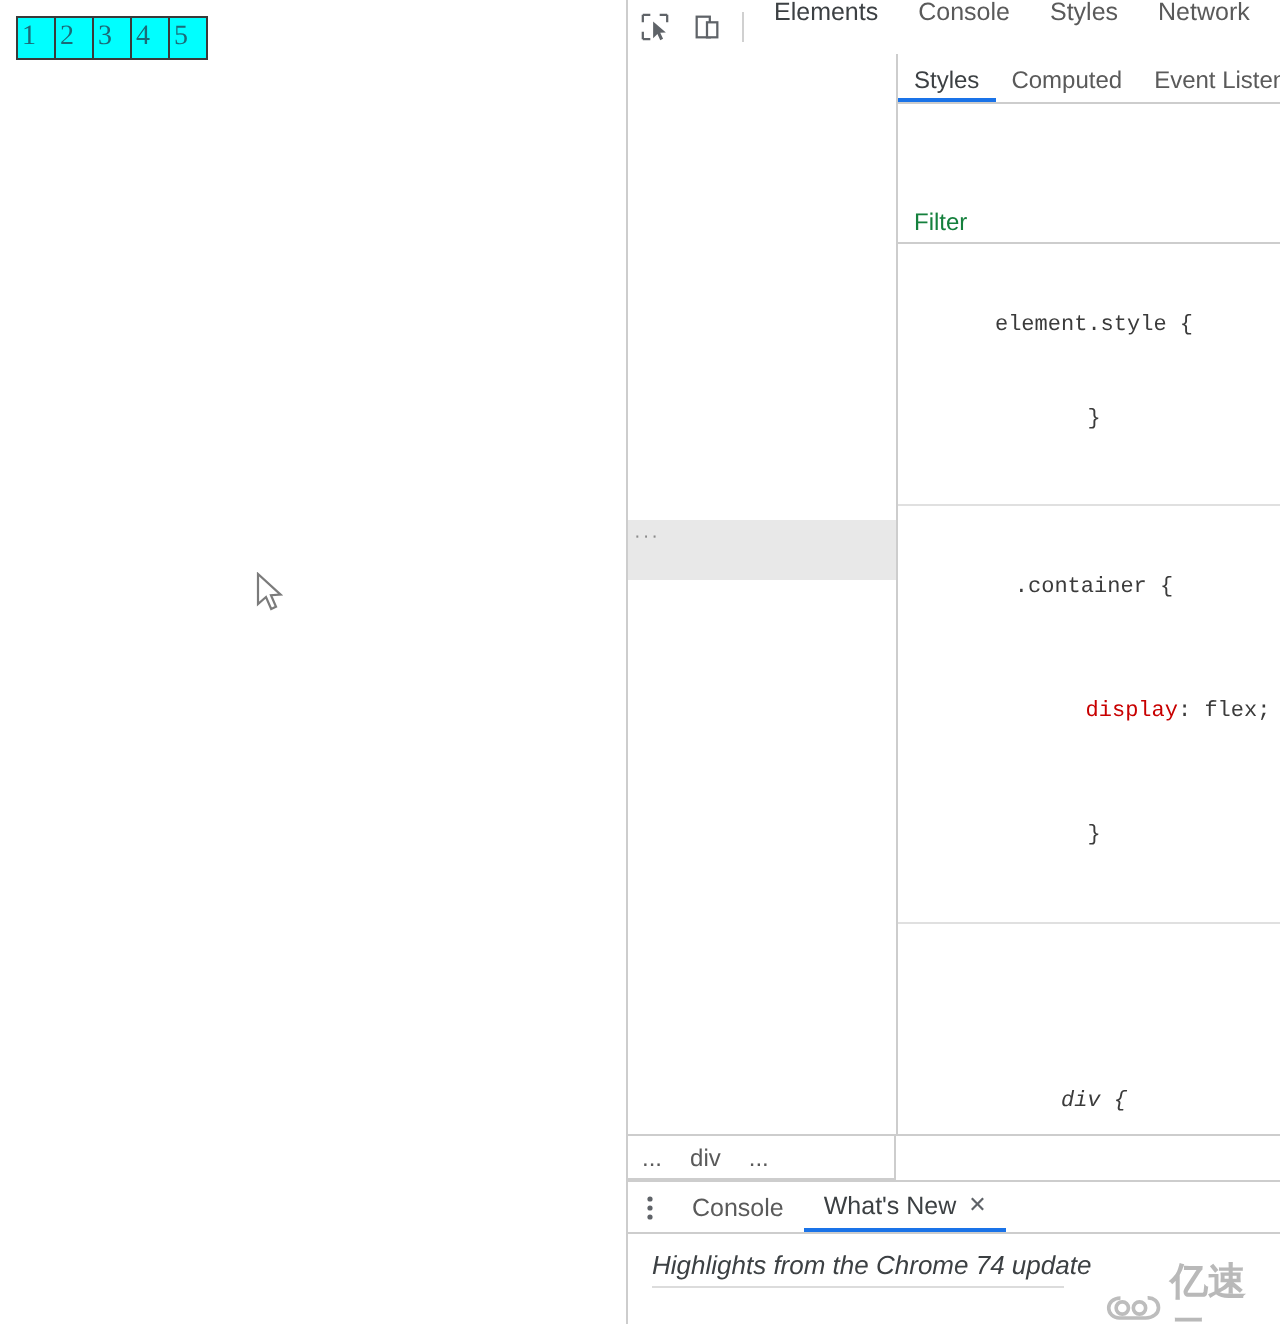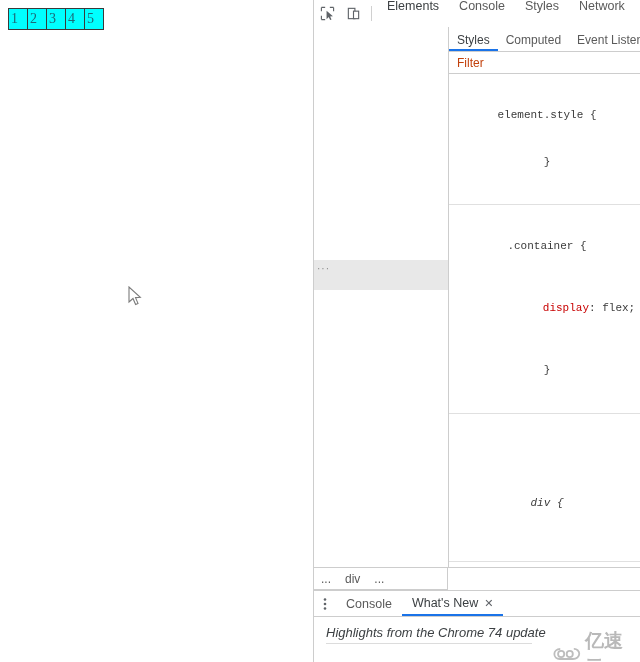--- a/index.html
+++ b/index.html
@@ -180,22 +180,23 @@
   .st-tab.active {
     color: #3c4043;
     border-bottom: 2px solid #1a73e8;
   }
   #styles-filter {
     height: 21px;
     border-bottom: 1px solid #cdcdcd;
     display: flex;
     align-items: center;
     padding-left: 8px;
-    color: #c2410c;
+    color: #15803d;
     font-size: 12px;
+    margin-top: 48px;
   }
   .css-block {
     font-family: "Liberation Mono", monospace;
     font-size: 11px;
     line-height: 15.5px;
     padding: 3px 0 3px 4px;
     border-bottom: 1px solid #e0e0e0;
     white-space: pre;
     overflow: hidden;
     text-align: center;

